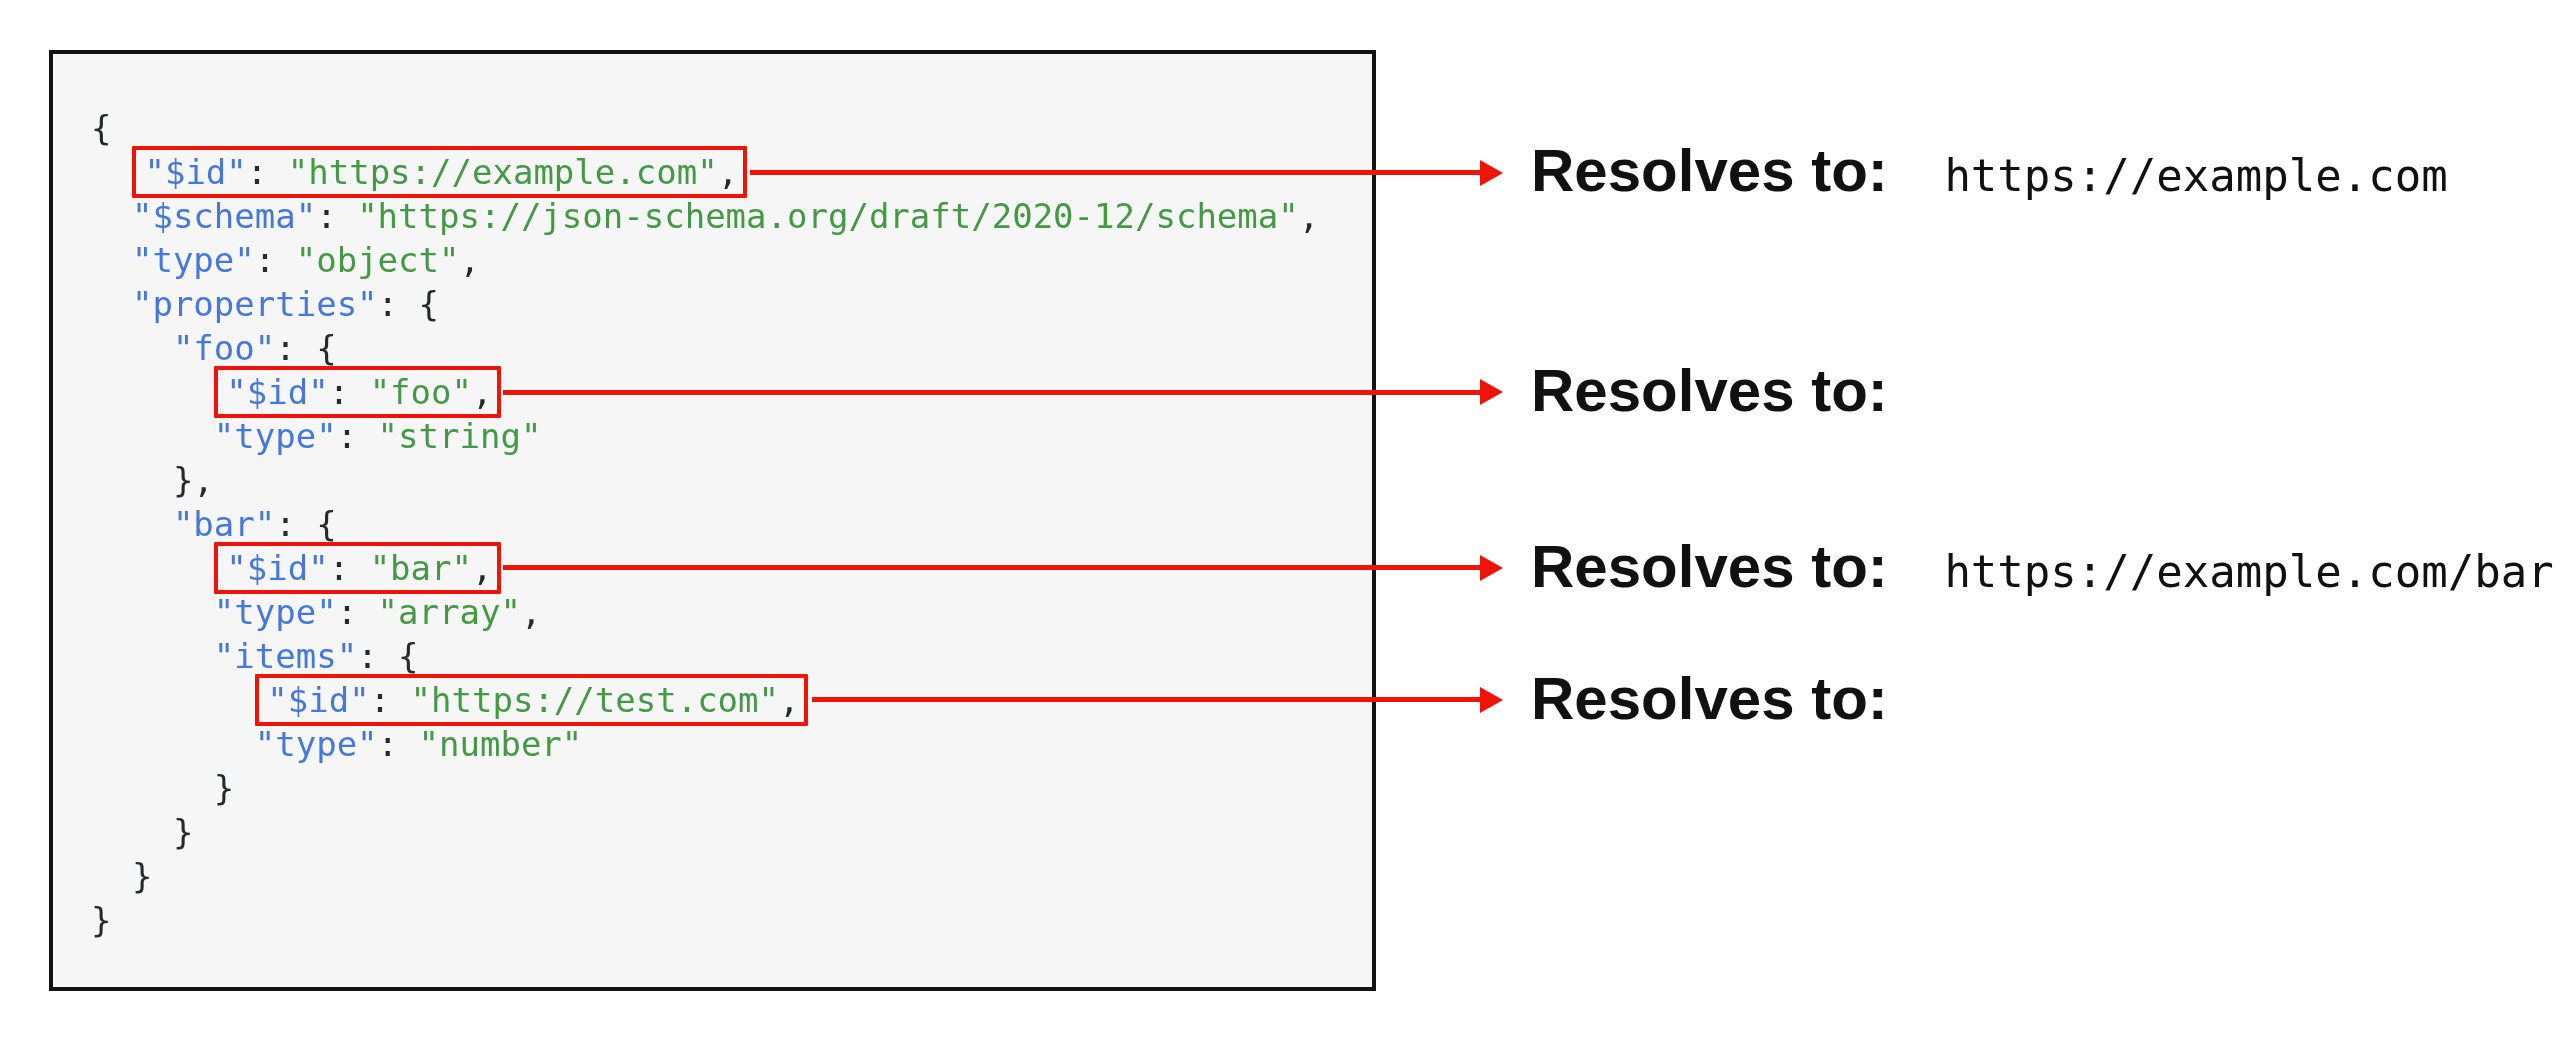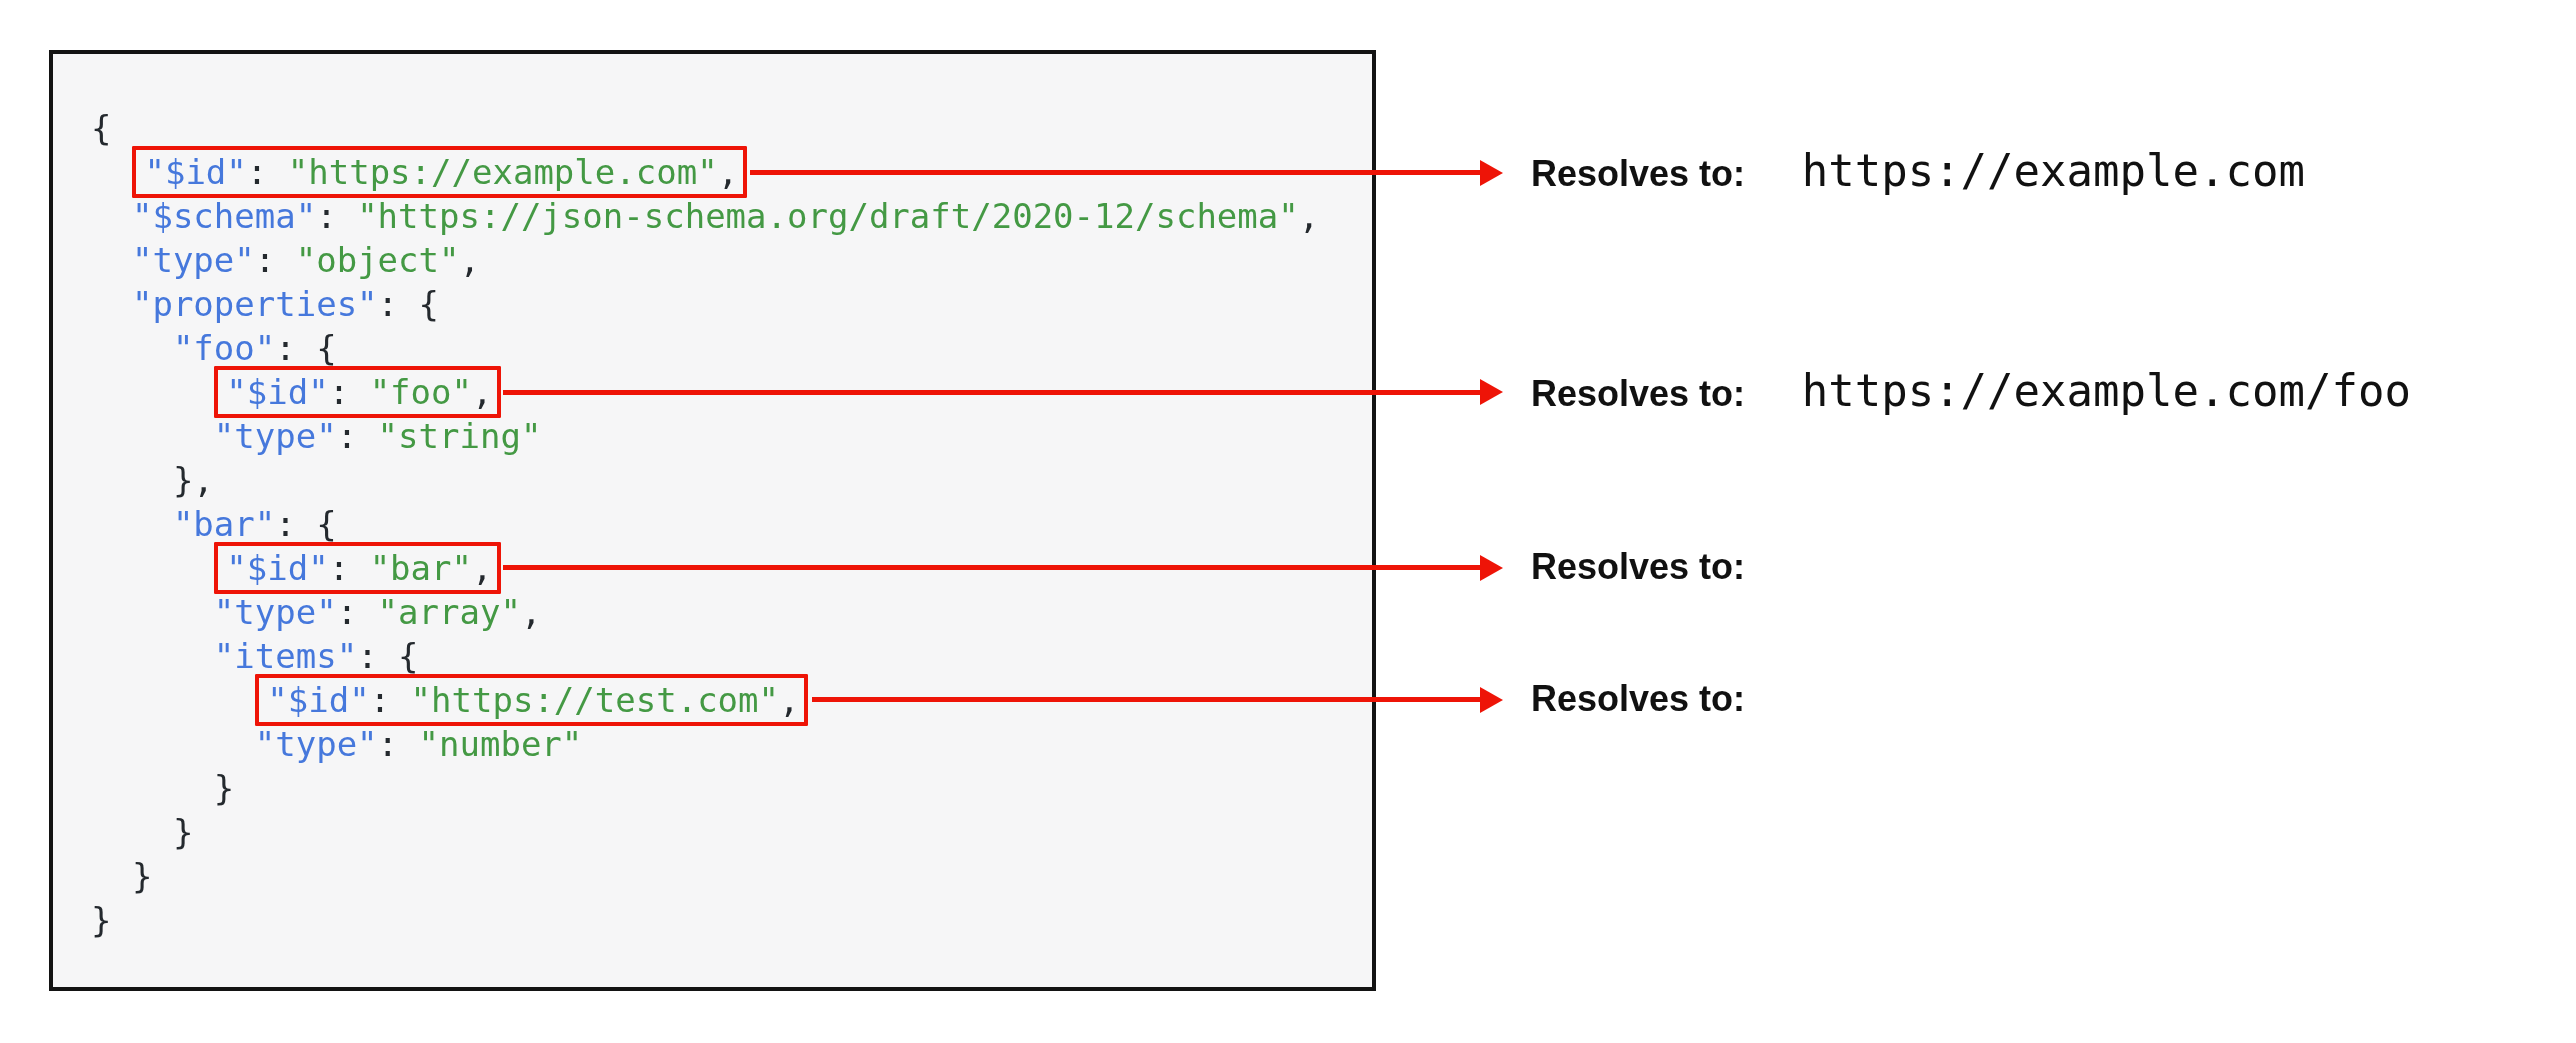--- a/index.html
+++ b/index.html
@@ -42,21 +42,21 @@
   .arrow-head{
     position:absolute;width:0;height:0;
     border-left:23px solid var(--red);
     border-top:13px solid transparent;
     border-bottom:13px solid transparent;
   }
   .annotation{
     position:absolute;display:flex;align-items:baseline;gap:14.6px;
     white-space:nowrap;color:var(--text);transform:translateY(-52%);
   }
-  .annotation .label{font-family:"Liberation Sans",sans-serif;font-weight:bold;font-size:36px;}
+  .annotation .label{font-family:"Liberation Sans",sans-serif;font-weight:bold;font-size:60px;}
   .annotation .url{font-family:"DejaVu Sans Mono",monospace;font-size:44px;margin-left:42px;}
 </style>
 </head>
 <body>
 
 <div class="stage">
   <div class="code-panel">
     <pre class="code"><div class="line"><span class="tok-punct">{</span></div><div class="line">  <span class="redbox"><span class="tok-key">"$id"</span><span class="tok-punct">: </span><span class="tok-string">"https://example.com"</span><span class="tok-punct">,</span></span></div><div class="line">  <span class="tok-key">"$schema"</span><span class="tok-punct">: </span><span class="tok-string">"https://json-schema.org/draft/2020-12/schema"</span><span class="tok-punct">,</span></div><div class="line">  <span class="tok-key">"type"</span><span class="tok-punct">: </span><span class="tok-string">"object"</span><span class="tok-punct">,</span></div><div class="line">  <span class="tok-key">"properties"</span><span class="tok-punct">: {</span></div><div class="line">    <span class="tok-key">"foo"</span><span class="tok-punct">: {</span></div><div class="line">      <span class="redbox"><span class="tok-key">"$id"</span><span class="tok-punct">: </span><span class="tok-string">"foo"</span><span class="tok-punct">,</span></span></div><div class="line">      <span class="tok-key">"type"</span><span class="tok-punct">: </span><span class="tok-string">"string"</span></div><div class="line">    <span class="tok-punct">},</span></div><div class="line">    <span class="tok-key">"bar"</span><span class="tok-punct">: {</span></div><div class="line">      <span class="redbox"><span class="tok-key">"$id"</span><span class="tok-punct">: </span><span class="tok-string">"bar"</span><span class="tok-punct">,</span></span></div><div class="line">      <span class="tok-key">"type"</span><span class="tok-punct">: </span><span class="tok-string">"array"</span><span class="tok-punct">,</span></div><div class="line">      <span class="tok-key">"items"</span><span class="tok-punct">: {</span></div><div class="line">        <span class="redbox"><span class="tok-key">"$id"</span><span class="tok-punct">: </span><span class="tok-string">"https://test.com"</span><span class="tok-punct">,</span></span></div><div class="line">        <span class="tok-key">"type"</span><span class="tok-punct">: </span><span class="tok-string">"number"</span></div><div class="line">      <span class="tok-punct">}</span></div><div class="line">    <span class="tok-punct">}</span></div><div class="line">  <span class="tok-punct">}</span></div><div class="line"><span class="tok-punct">}</span></div></pre>
   </div>
   <div id="arrows-layer">
@@ -69,23 +69,23 @@
       <div class="arrow-line" style="left: 812px; top: 697px; width: 672px;"></div>
       <div class="arrow-head" style="left: 1480px; top: 687px; border-top-width: 13px; border-bottom-width: 13px; border-left-width: 23px;"></div>
     </div>
   <div id="annotations-layer">
       <div class="annotation" style="left: 1531px; top: 172px;">
         <span class="label">Resolves to:</span>
         <span class="url">https://example.com</span>
       </div>
       <div class="annotation" style="left: 1531px; top: 392px;">
         <span class="label">Resolves to:</span>
-        <span class="url">https://example.com/foo</span>
       </div>
       <div class="annotation" style="left: 1531px; top: 568px;">
         <span class="label">Resolves to:</span>
+        <span class="url">https://example.com/bar</span>
       </div>
       <div class="annotation" style="left: 1531px; top: 700px;">
         <span class="label">Resolves to:</span>
       </div>
     </div>
 </div>
 
 
 </body></html>

